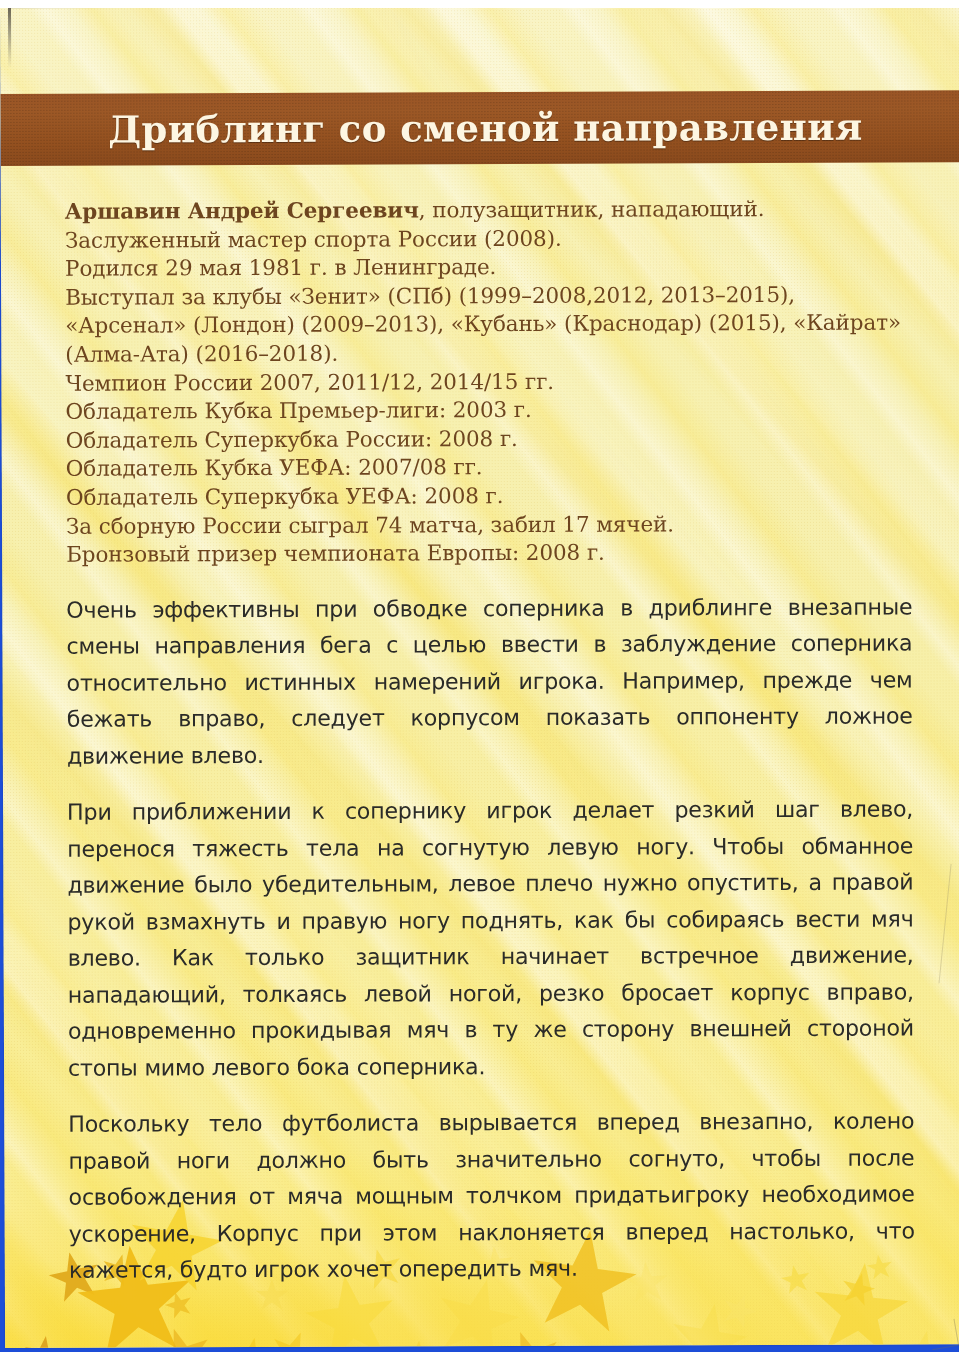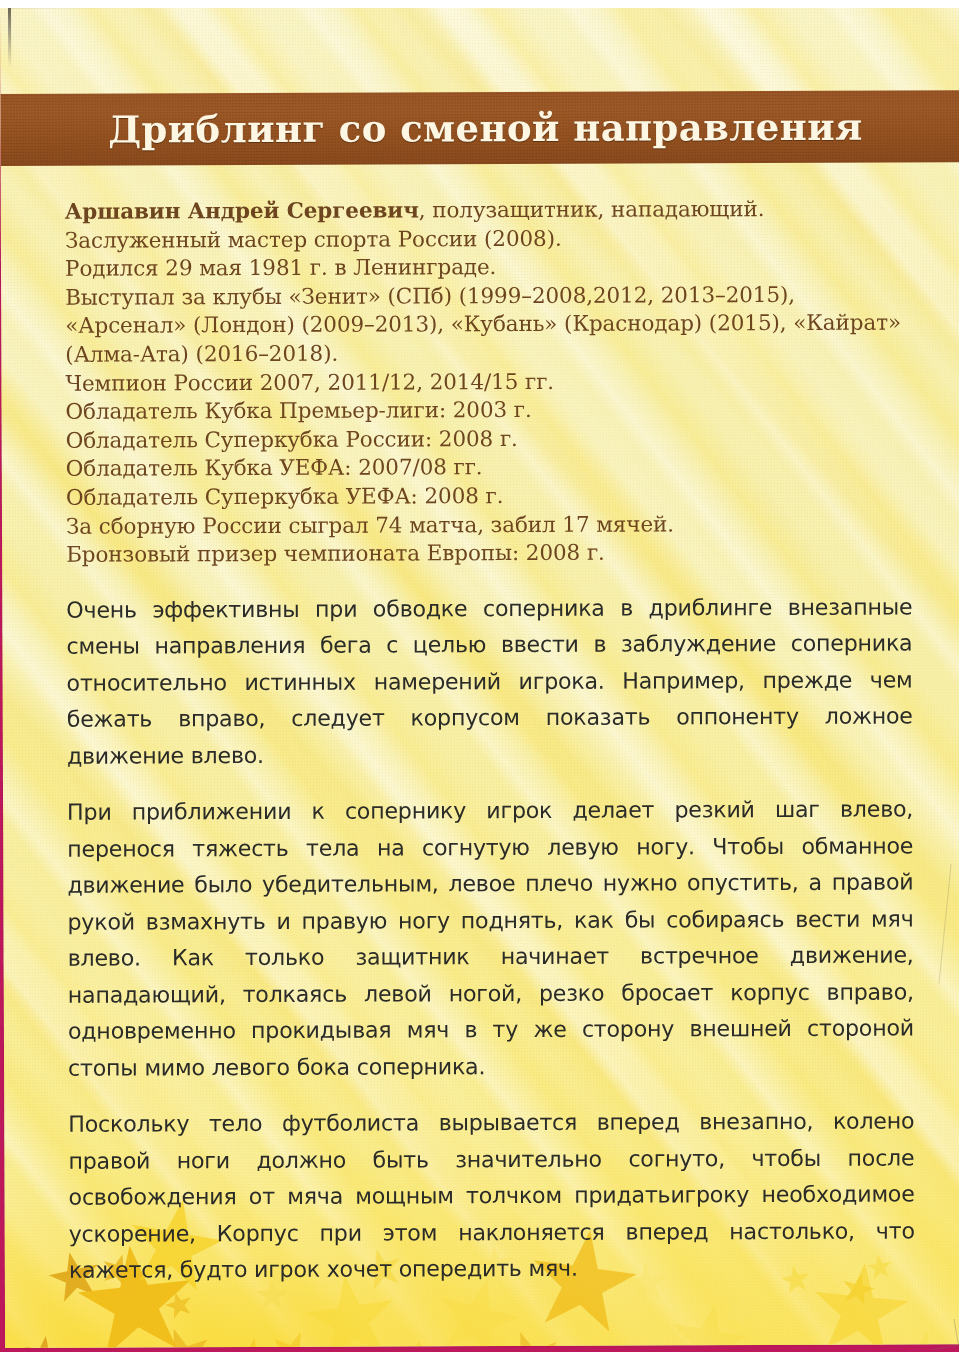--- a/index.html
+++ b/index.html
@@ -7,21 +7,21 @@
     margin: 0;
     padding: 0;
     background: #ffffff;
   }
 
   #page {
     position: relative;
     width: 975px;
     height: 1366px;
     overflow: hidden;
-    background: #be185d;
+    background: #1d4ed8;
     font-family: "DejaVu Sans", "Liberation Sans", sans-serif;
   }
 
   
   .sheet {
     position: absolute;
     left: 0px;
     top: 8px;
     width: 960px;
     height: 1340px;

